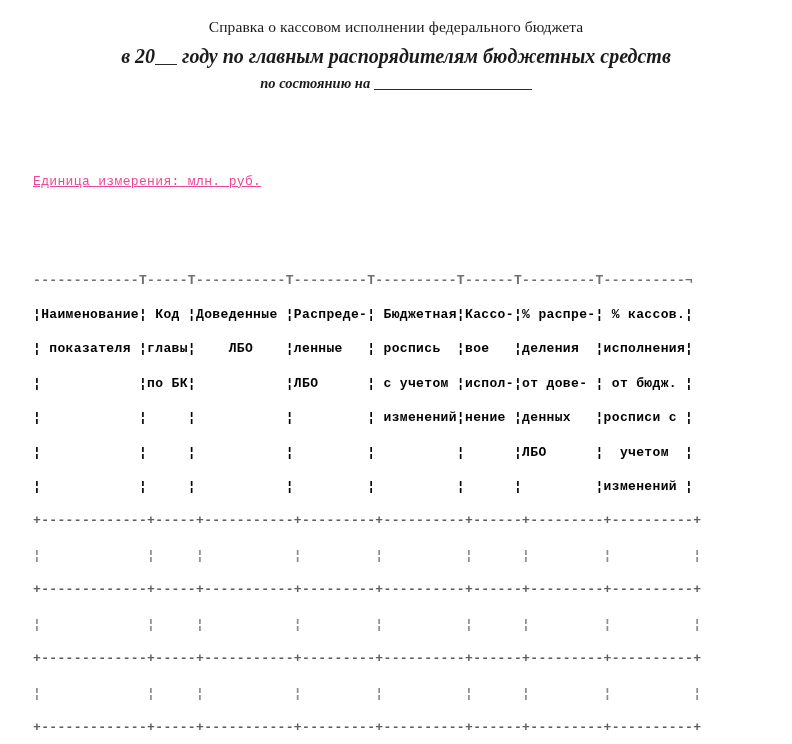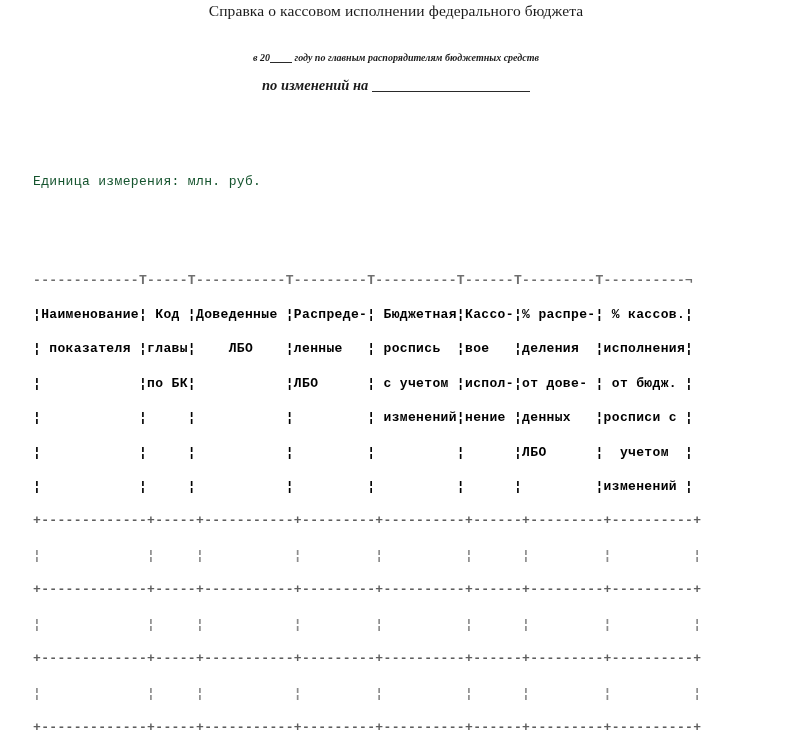--- a/index.html
+++ b/index.html
@@ -23,30 +23,30 @@
     top: 0;
     width: 792px;
     text-align: center;
   }
   .doc-title {
     font-family: "Liberation Serif", serif;
     font-size: 15.5px;
     line-height: 21px;
     color: #1b1b1b;
     letter-spacing: 0.1px;
-    margin-top: 0px;
+    margin-top: 16px;
   }
   .doc-subtitle {
     font-family: "Liberation Serif", serif;
     font-style: italic;
     font-weight: bold;
-    font-size: 10px;
+    font-size: 20px;
     line-height: 20px;
     color: #1b1b1b;
-    margin-top: 27px;
+    margin-top: 9px;
   }
   .subtitle-blank {
     display: inline-block;
     border-bottom: 1px solid #2a2a2a;
     vertical-align: -2px;
   }
   .blank-short { width: 22px; }
   .blank-long  { width: 158px; }
   .doc-subtitle-2 {
     font-family: "Liberation Serif", serif;
@@ -64,22 +64,23 @@
     left: 33px;
     top: 100px;
     font-family: "Liberation Mono", "DejaVu Sans Mono", monospace;
     font-size: 13px;
     line-height: 34.4px;
     white-space: pre;
     color: #3a3a3a;
     letter-spacing: 0.35px;
   }
   .unit-line {
-    color: #14532d;
+    color: #ec4899;
     line-height: 26px;
+    text-decoration: underline;
   }
   .ascii-table {
     display: block;
     margin-top: 0px;
   }
   .ascii-row {
     display: block;
     white-space: pre;
     font-weight: bold;
   }
@@ -92,20 +93,20 @@
 <body>
 
 <div class="title-block">
   <div class="doc-title">Справка о кассовом исполнении федерального бюджета</div>
 
   <div class="doc-subtitle">
     <span>в 20</span><span class="subtitle-blank blank-short"></span><span> году по главным распорядителям бюджетных средств</span>
   </div>
 
   <div class="doc-subtitle-2">
-    <span>по изменений на </span><span class="subtitle-blank blank-long"></span>
+    <span>по состоянию на </span><span class="subtitle-blank blank-long"></span>
   </div>
 </div>
 
 <div class="mono-area">
   <div class="unit-line">Единица измерения: млн. руб.</div>
   <div class="ascii-table" id="ascii-table"><div class="ascii-row row-border">-------------T-----T-----------T---------T----------T------T---------T----------¬</div><div class="ascii-row row-head">¦Наименование¦ Код ¦Доведенные ¦Распреде-¦ Бюджетная¦Кассо-¦% распре-¦ % кассов.¦</div><div class="ascii-row row-head">¦ показателя ¦главы¦    ЛБО    ¦ленные   ¦ роспись  ¦вое   ¦деления  ¦исполнения¦</div><div class="ascii-row row-head">¦            ¦по БК¦           ¦ЛБО      ¦ с учетом ¦испол-¦от дове- ¦ от бюдж. ¦</div><div class="ascii-row row-head">¦            ¦     ¦           ¦         ¦ изменений¦нение ¦денных   ¦росписи с ¦</div><div class="ascii-row row-head">¦            ¦     ¦           ¦         ¦          ¦      ¦ЛБО      ¦  учетом  ¦</div><div class="ascii-row row-head">¦            ¦     ¦           ¦         ¦          ¦      ¦         ¦изменений ¦</div><div class="ascii-row row-sep">+-------------+-----+-----------+---------+----------+------+---------+----------+</div><div class="ascii-row row-empty">¦             ¦     ¦           ¦         ¦          ¦      ¦         ¦          ¦</div><div class="ascii-row row-sep">+-------------+-----+-----------+---------+----------+------+---------+----------+</div><div class="ascii-row row-empty">¦             ¦     ¦           ¦         ¦          ¦      ¦         ¦          ¦</div><div class="ascii-row row-sep">+-------------+-----+-----------+---------+----------+------+---------+----------+</div><div class="ascii-row row-empty">¦             ¦     ¦           ¦         ¦          ¦      ¦         ¦          ¦</div><div class="ascii-row row-sep">+-------------+-----+-----------+---------+----------+------+---------+----------+</div></div>
 </div>
 
 </body></html>

